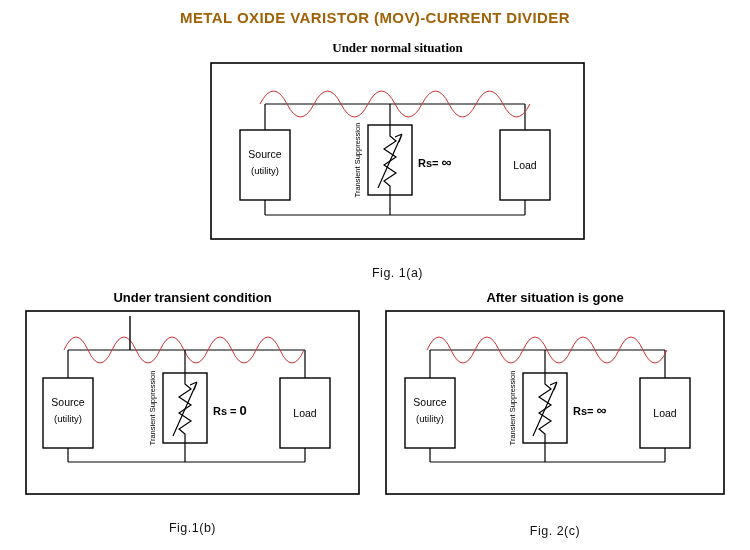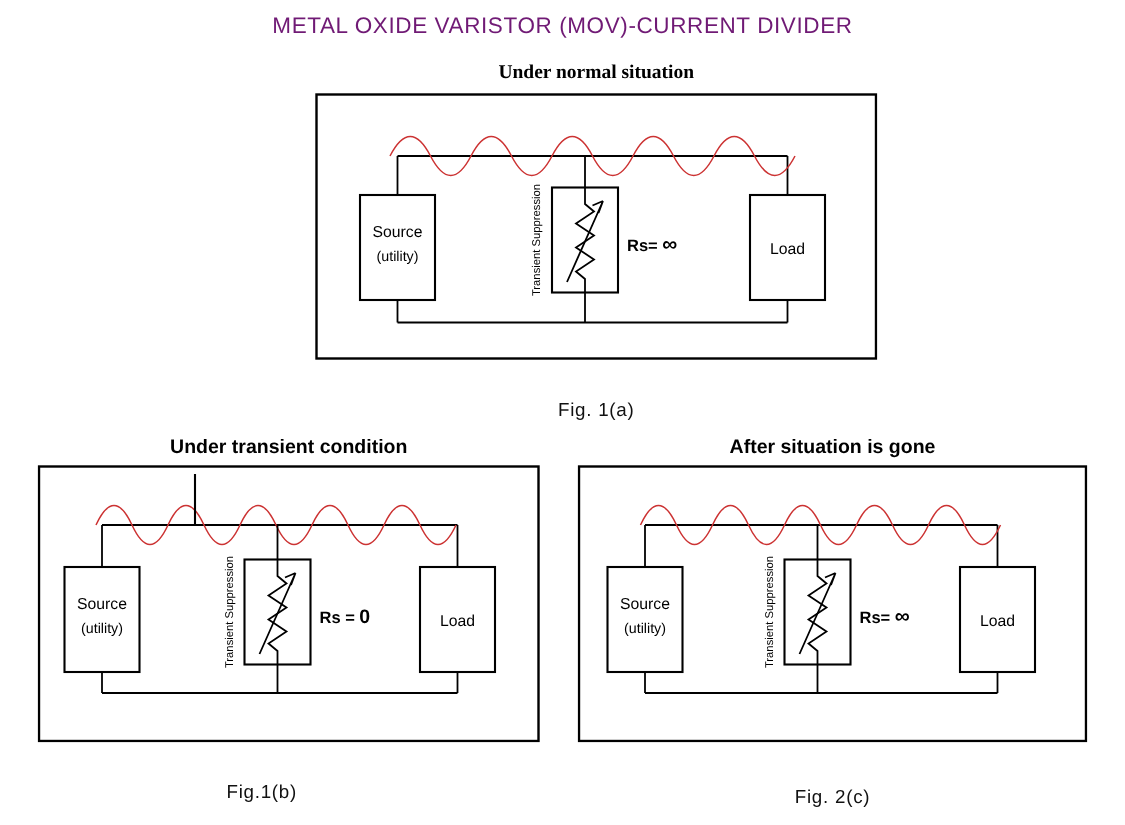--- a/index.html
+++ b/index.html
@@ -11,23 +11,23 @@
     height: 550px;
     background: #ffffff;
     overflow: hidden;
   }
   .page-title {
     position: absolute;
     top: 9px; left: 0;
     width: 750px;
     text-align: center;
     font-size: 15px;
-    font-weight: normal;
+    font-weight: bold;
     letter-spacing: 0.4px;
-    color: #701a75;
+    color: #a16207;
   }
   .fig-heading {
     position: absolute;
     text-align: center;
     font-size: 13px;
     font-weight: bold;
     color: #000;
   }
   .fig-caption {
     position: absolute;
@@ -99,21 +99,21 @@
 
     <rect class="box" x="138" y="63" width="44" height="70"></rect>
     <path class="wire" d="M160,40 L160,74 l6,5 l-12,8 l12,8 l-12,8 l12,8 l-12,8 l6,5 L160,152"></path>
     <path class="wire" d="M148,126 L172,72 M172,72 L165,75 M172,72 L169,80"></path>
 
     <text x="130" y="98" text-anchor="middle" font-size="7.5" transform="rotate(-90 130 98)">Transient Suppression</text>
 
     <text x="188" y="105" font-size="11" font-weight="bold"><tspan>Rs =</tspan><tspan font-size="13" dx="3">0</tspan></text>
   </svg>
 
-  <div class="fig-caption" style="left:7px; top:504px; width:335px;">Fig.1(b)</div>
+  <div class="fig-caption" style="left:25px; top:504px; width:335px;">Fig.1(b)</div>
 
   <div class="fig-heading" style="left:385px; top:290px; width:340px;">After situation is gone</div>
 
   <svg class="fig" style="left:385px; top:310px;" width="340" height="185" viewBox="0 0 340 185">
     <rect class="frame" x="1" y="1" width="338" height="183"></rect>
 
     <path class="wire" d="M45,40 H280 M45,152 H280 M45,40 V68 M45,138 V152 M280,40 V68 M280,138 V152"></path>
 
     <path class="wave" d="M42,40 q12,-26 24,0 q12,26 24,0 q12,-26 24,0 q12,26 24,0 q12,-26 24,0 q12,26 24,0 q12,-26 24,0 q12,26 24,0 q12,-26 24,0 q12,26 24,0"></path>
 

